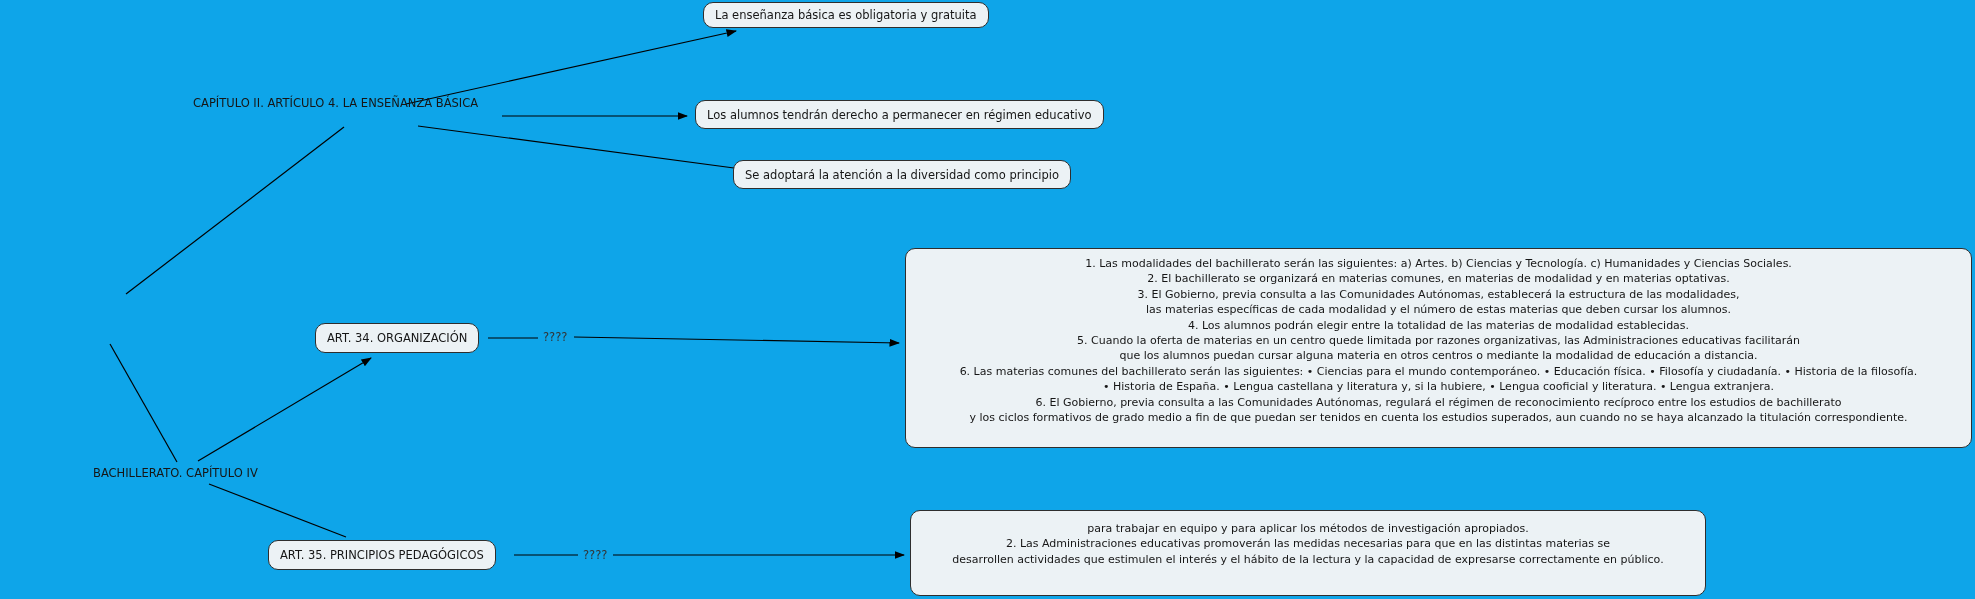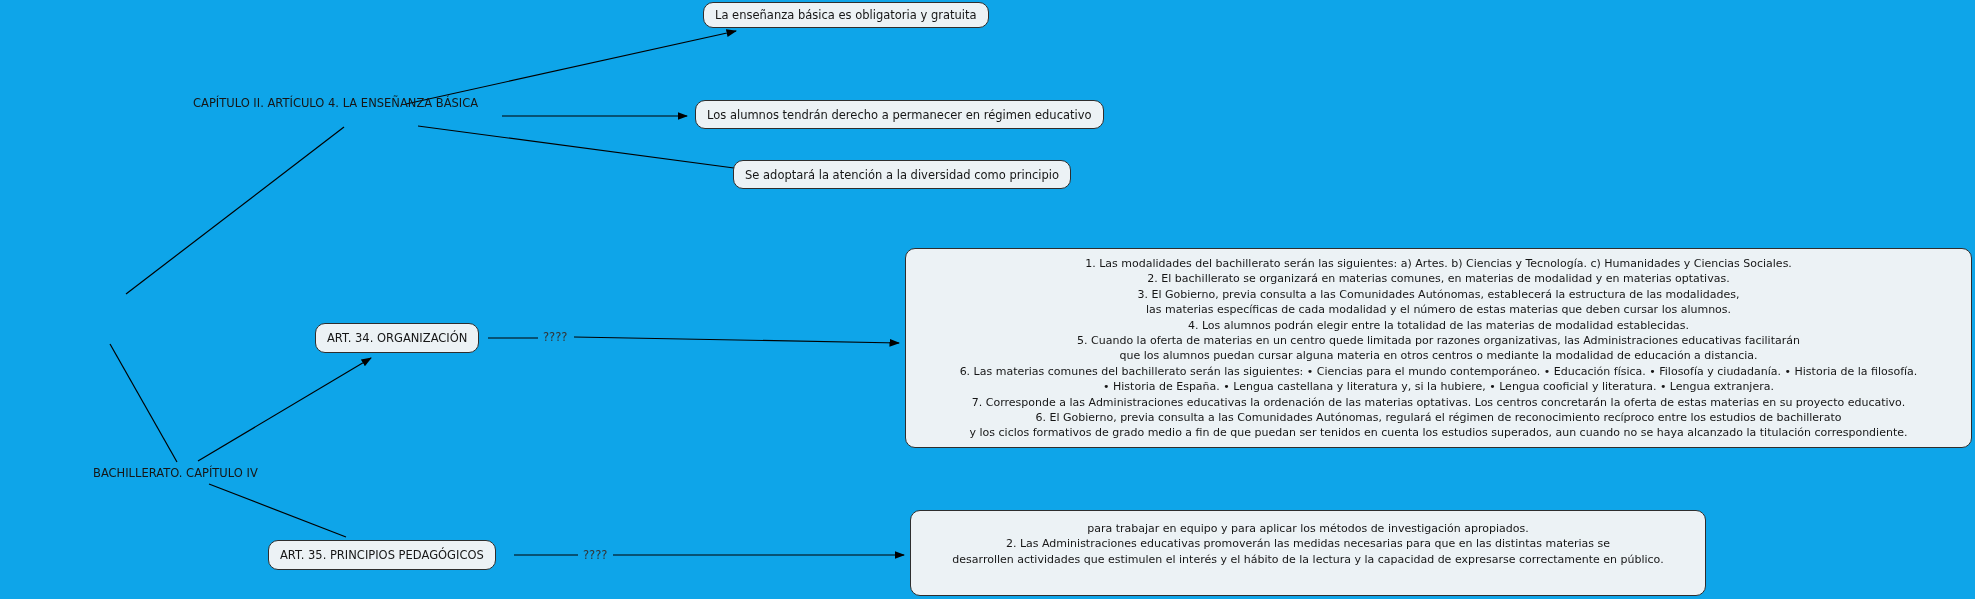--- a/index.html
+++ b/index.html
@@ -99,21 +99,20 @@
   <div class="node para" style="left:905px;top:248px;width:1067px;height:200px;">
     <span class="pline">1. Las modalidades del bachillerato serán las siguientes: a) Artes. b) Ciencias y Tecnología. c) Humanidades y Ciencias Sociales.</span>
     <span class="pline">2. El bachillerato se organizará en materias comunes, en materias de modalidad y en materias optativas.</span>
     <span class="pline">3. El Gobierno, previa consulta a las Comunidades Autónomas, establecerá la estructura de las modalidades,</span>
     <span class="pline">las materias específicas de cada modalidad y el número de estas materias que deben cursar los alumnos.</span>
     <span class="pline">4. Los alumnos podrán elegir entre la totalidad de las materias de modalidad establecidas.</span>
     <span class="pline">5. Cuando la oferta de materias en un centro quede limitada por razones organizativas, las Administraciones educativas facilitarán</span>
     <span class="pline">que los alumnos puedan cursar alguna materia en otros centros o mediante la modalidad de educación a distancia.</span>
     <span class="pline">6. Las materias comunes del bachillerato serán las siguientes: • Ciencias para el mundo contemporáneo. • Educación física. • Filosofía y ciudadanía. • Historia de la filosofía.</span>
     <span class="pline">• Historia de España. • Lengua castellana y literatura y, si la hubiere, • Lengua cooficial y literatura. • Lengua extranjera.</span>
-    <span class="pline">7. Corresponde a las Administraciones educativas la ordenación de las materias optativas. Los centros concretarán la oferta de estas materias en su proyecto educativo.</span>
     <span class="pline">6. El Gobierno, previa consulta a las Comunidades Autónomas, regulará el régimen de reconocimiento recíproco entre los estudios de bachillerato</span>
     <span class="pline">y los ciclos formativos de grado medio a fin de que puedan ser tenidos en cuenta los estudios superados, aun cuando no se haya alcanzado la titulación correspondiente.</span>
   </div>
 
   <div class="floating-label" style="left:93px;top:466px;">BACHILLERATO. CAPÍTULO IV</div>
 
   <div class="node" style="left:268px;top:540px;height:30px;">ART. 35. PRINCIPIOS PEDAGÓGICOS</div>
 
   <div class="link-label" style="left:583px;top:548px;">????</div>
 

